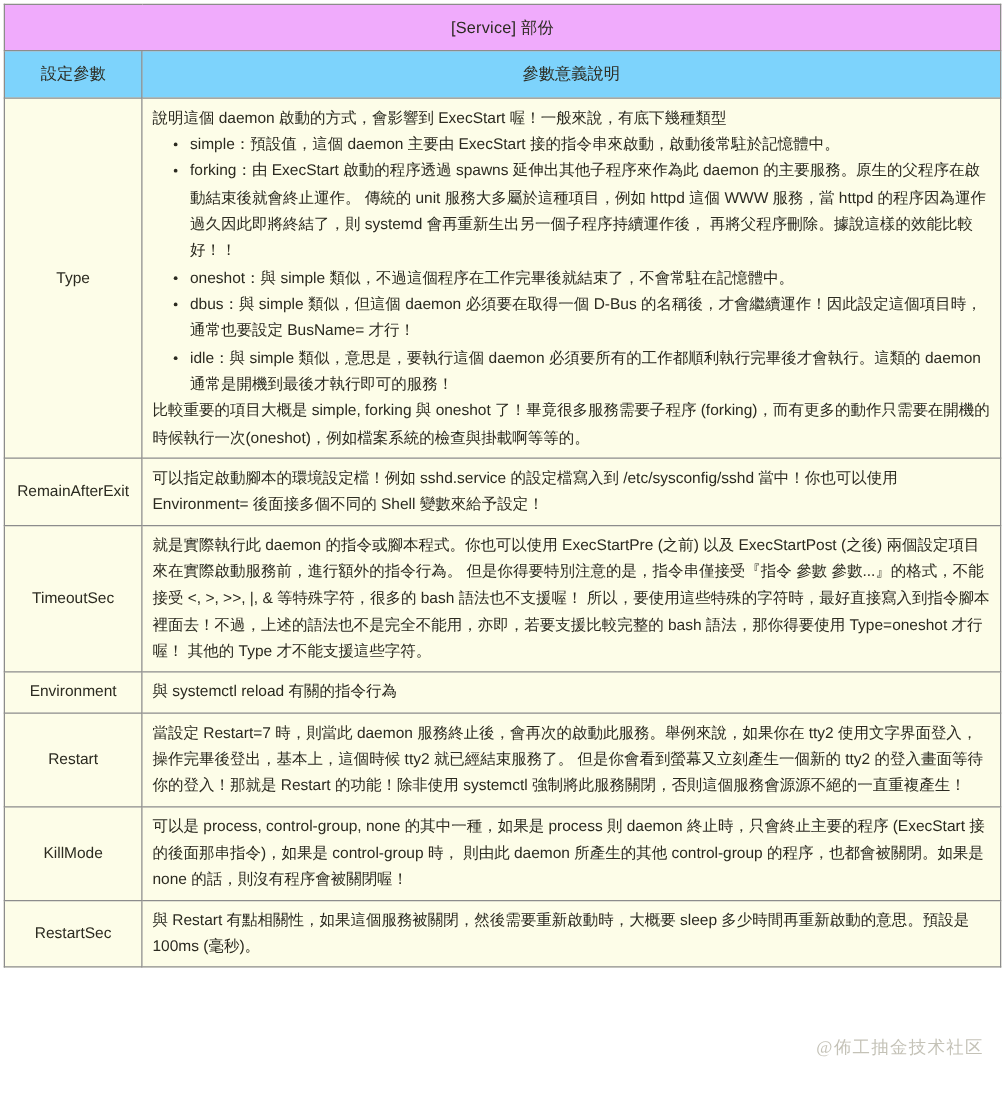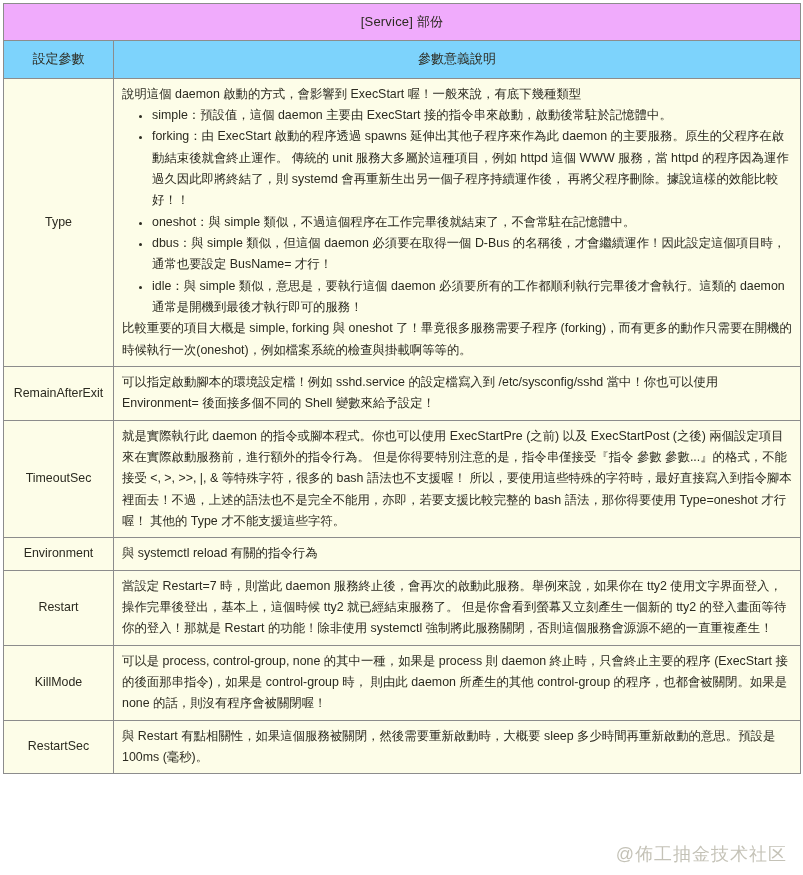--- a/index.html
+++ b/index.html
@@ -91,28 +91,28 @@
     line-height: 1.72;
   }
   ul.opts li::marker {
     font-size: 11px;
   }
 
   
   .watermark {
     position: absolute;
     right: 16px;
-    bottom: 9px;
-    font-size: 18px;
+    bottom: 28px;
+    font-size: 14px;
     letter-spacing: 1px;
     color: rgba(125, 120, 95, 0.45);
     pointer-events: none;
     user-select: none;
     white-space: nowrap;
-    font-family: Liberation Sans, sans-serif;
+    font-family: Liberation Serif, serif;
   }
 </style>
 </head>
 <body>
 
 <div class="page">
 
   <table class="service-table">
     <colgroup>
       <col class="c-param">

